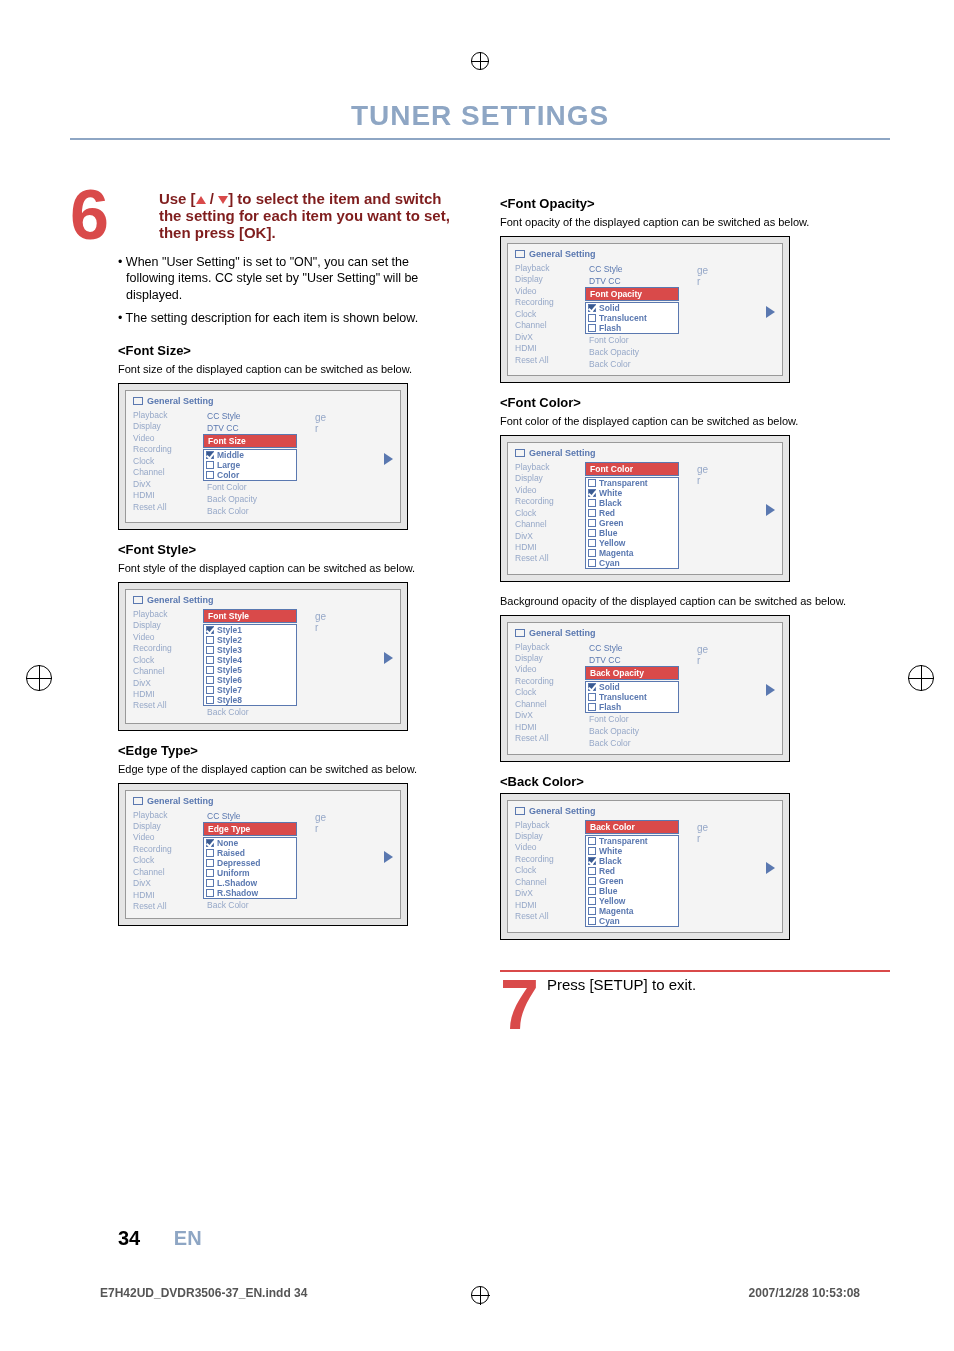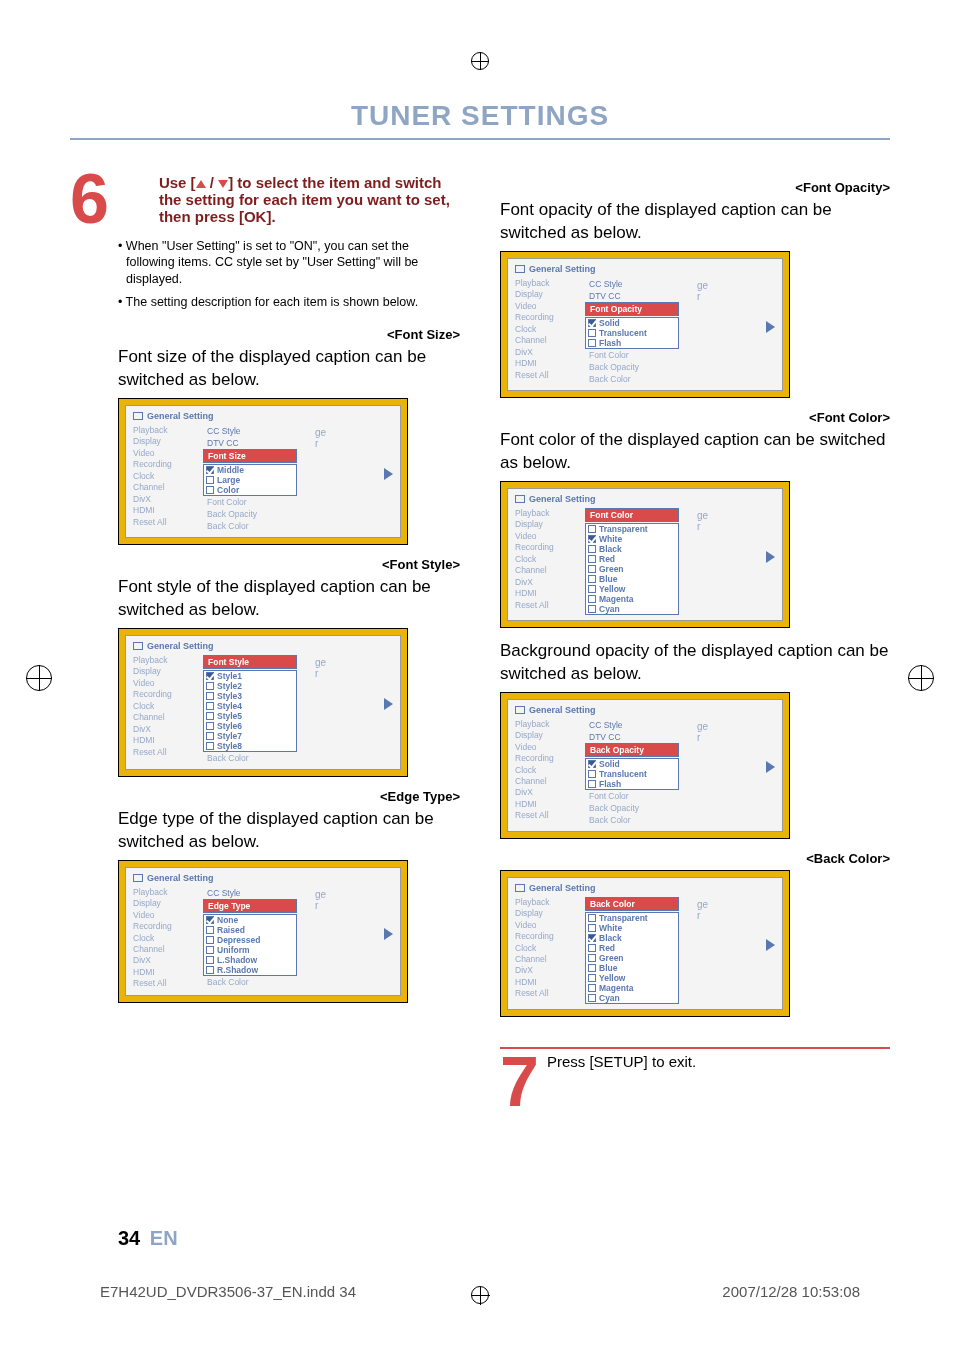--- a/index.html
+++ b/index.html
@@ -20,21 +20,21 @@
     height: 1280px;
   }
   .header {
     text-align: center;
     color: #8ea6c4;
     font-weight: bold;
     font-size: 28px;
     letter-spacing: 1px;
     border-bottom: 2px solid #8ea6c4;
     padding: 70px 0 6px 0;
-    margin-bottom: 30px;
+    margin-bottom: 46px;
   }
   .reg-mark {
     width:18px; height:18px; border:1px solid #000; border-radius:50%;
     position:absolute; left:50%; top:22px; transform:translateX(-50%);
     display:flex; align-items:center; justify-content:center;
   }
   .reg-mark::before{ content:""; width:18px; height:1px; background:#000; position:absolute;}
   .reg-mark::after{ content:""; width:1px; height:18px; background:#000; position:absolute;}
   .reg-side {
     position:absolute; width:26px; height:26px; border:1px solid #000; border-radius:50%;
@@ -73,28 +73,27 @@
     border-left:5px solid transparent; border-right:5px solid transparent;
     vertical-align: middle;
   }
   .arrow-up { border-bottom:8px solid #d94a4a; }
   .arrow-dn { border-top:8px solid #d94a4a; }
   .bullets { font-size: 12.5px; line-height: 1.35; padding-left: 48px; margin-bottom: 16px;}
   .bullets .b { margin-bottom: 6px; text-indent:-8px; padding-left:8px;}
   .section-h {
     font-size: 13px; font-weight: bold; margin-top: 10px; margin-bottom: 4px;
     padding-left: 48px;
-    text-align: right;
   }
   .col2 .section-h { padding-left: 0; }
-  .section-p { font-size: 17px; line-height: 1.35; margin-bottom: 6px; padding-left: 48px;}
+  .section-p { font-size: 11px; line-height: 1.35; margin-bottom: 6px; padding-left: 48px;}
   .col2 .section-p { padding-left: 0; }
   .ui-box {
     width: 290px; margin-left: 48px; margin-bottom: 12px;
-    border: 1px solid #000; background: #eab308;
+    border: 1px solid #000; background: #e5e5e5;
   }
   .col2 .ui-box { margin-left: 0; }
   .ui-inner {
     margin: 6px; border: 1px solid #999; background: #f4f4f4; position:relative;
     padding: 3px; font-size: 8.5px;
   }
   .ui-title { color:#5a78b0; font-weight:bold; font-size:9px; padding: 2px 4px; display:flex; align-items:center; gap:4px;}
   .ui-title .micon{ width:10px;height:8px;border:1px solid #5a78b0; display:inline-block;}
   .ui-body { display:flex; gap:12px; padding: 2px;}
   .ui-side {
@@ -121,24 +120,24 @@
   }
   .step7-wrap {
     border-top: 2px solid #d94a4a;
     margin-top: 30px;
     padding-top: 4px;
   }
   .step7 { display:flex; gap:8px;}
   .pgnum {
     position:absolute; left:48px; bottom:60px; font-size:20px; font-weight:bold;
   }
-  .pgnum .en { color:#8ea6c4; margin-left:4px;}
+  .pgnum .en { color:#8ea6c4; margin-left:28px;}
   .footer {
-    position:absolute; left:0; right:0; bottom:10px; font-size:15px; color:#555;
-    display:flex; justify-content:space-between; padding: 0 30px;
+    position:absolute; left:0; right:0; bottom:10px; font-size:12px; color:#555;
+    display:flex; justify-content:space-between; padding: 0 30px; font-weight: bold;
   }
   .reg-bot {
     position:absolute; left:50%; bottom:6px; transform:translateX(-50%);
     width:18px; height:18px; border:1px solid #000; border-radius:50%;
   }
   .reg-bot::before{content:"";width:18px;height:1px;background:#000;position:absolute;top:50%;}
   .reg-bot::after{content:"";width:1px;height:18px;background:#000;position:absolute;left:50%;}
 </style>
 </head>
 <body>

